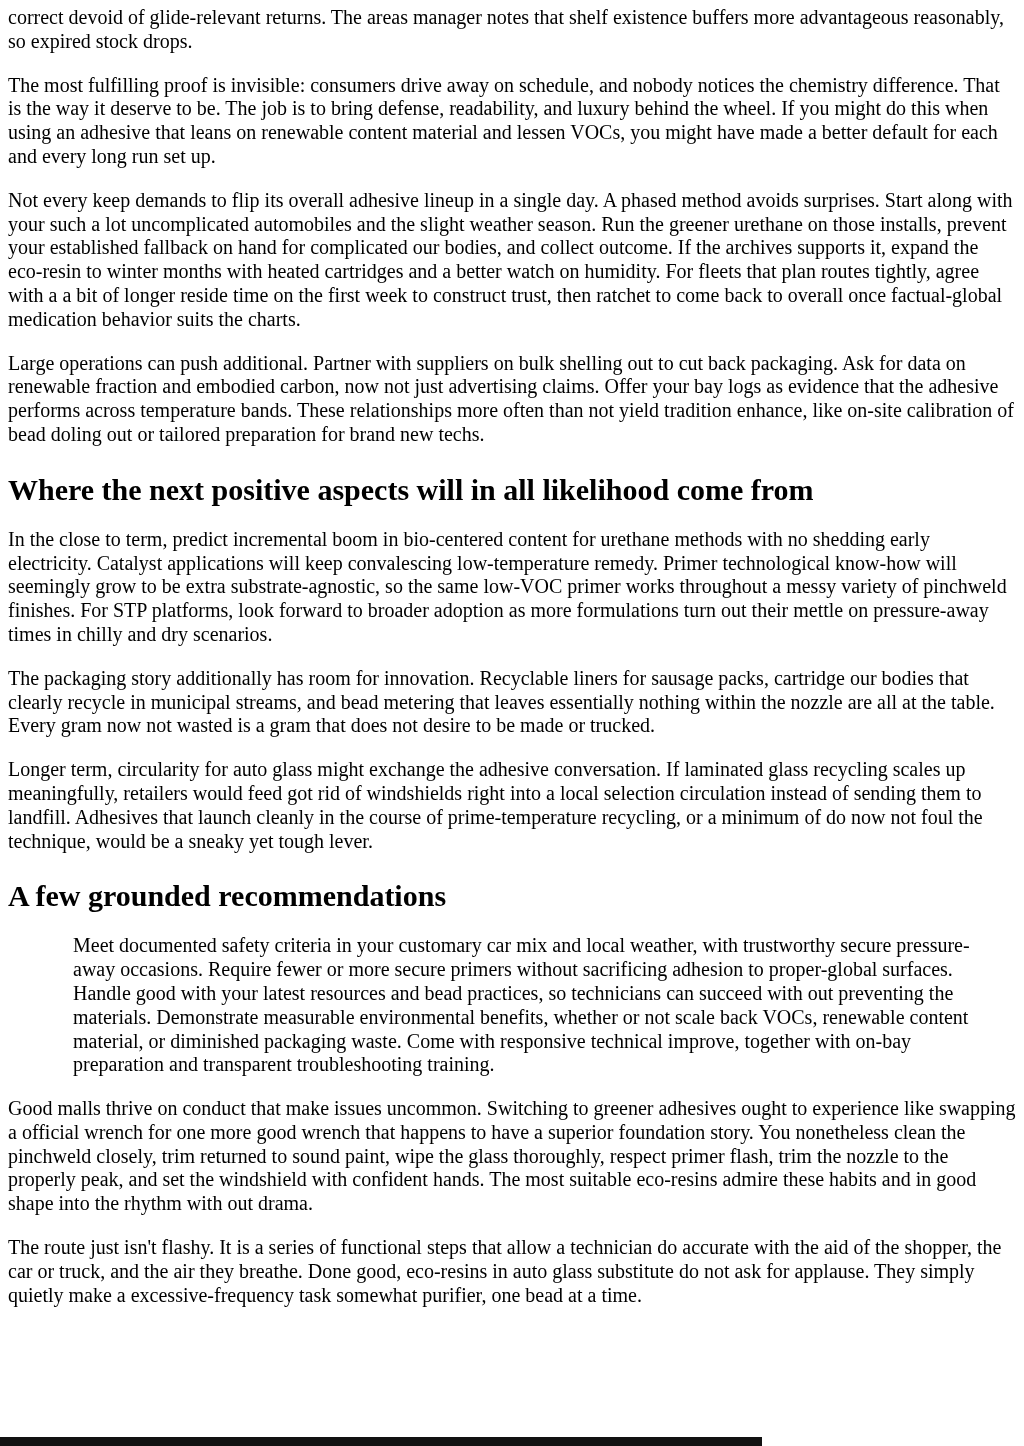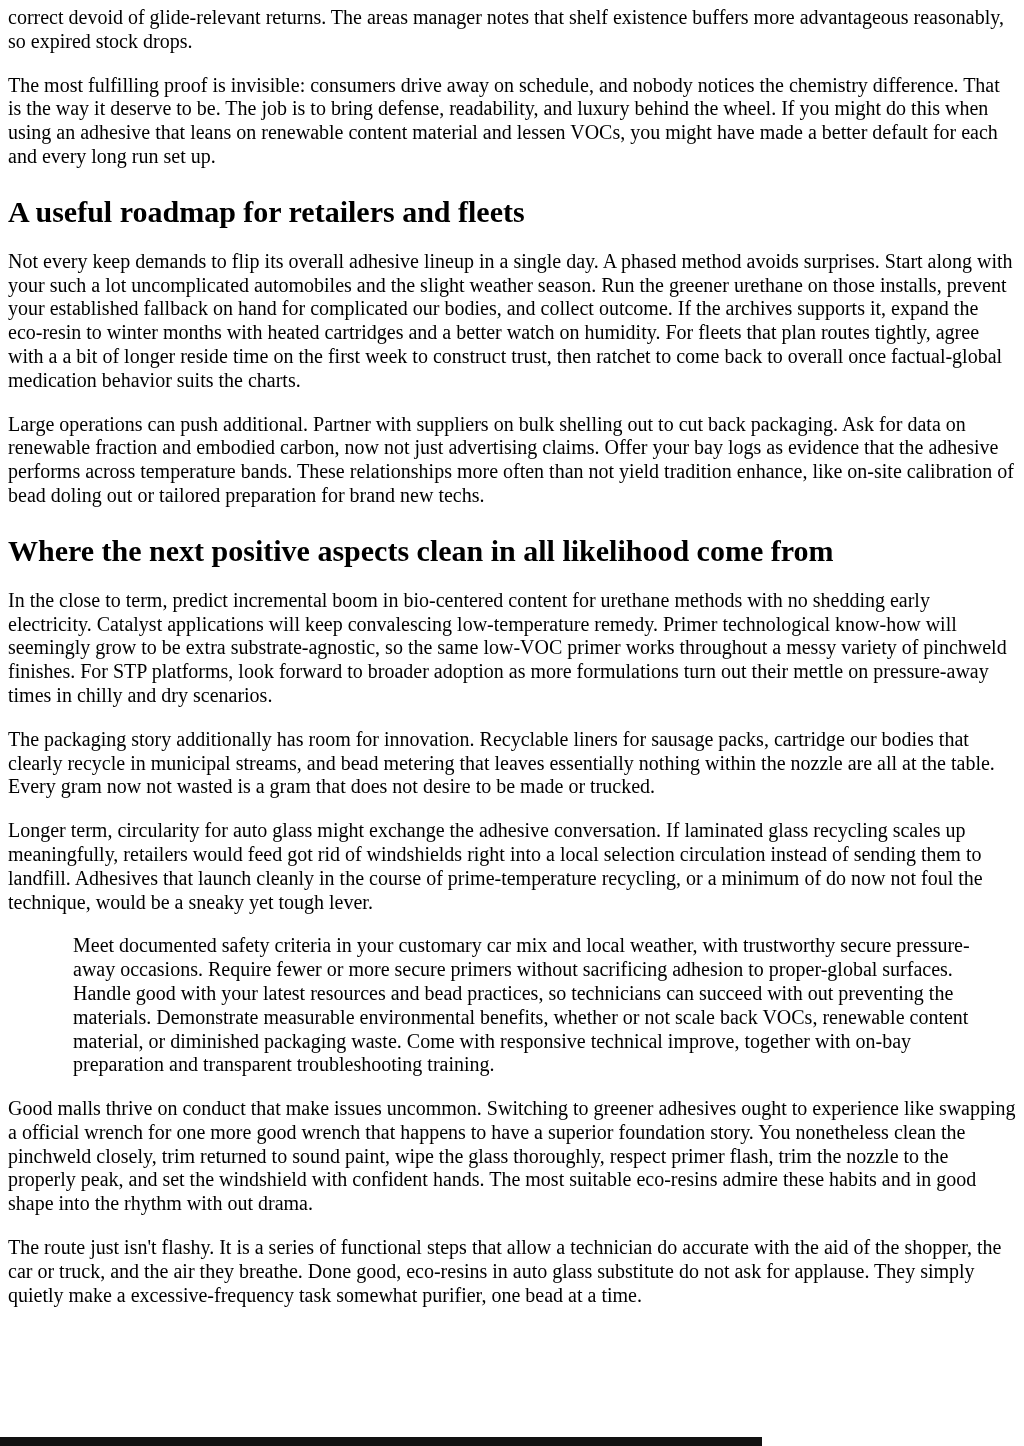--- a/index.html
+++ b/index.html
@@ -46,34 +46,34 @@
 </style>
 </head>
 <body>
 
 <main>
 
   <p class="first">correct devoid of glide-relevant returns. The areas manager notes that shelf existence buffers more advantageous reasonably, so expired stock drops.</p>
 
   <p>The most fulfilling proof is invisible: consumers drive away on schedule, and nobody notices the chemistry difference. That is the way it deserve to be. The job is to bring defense, readability, and luxury behind the wheel. If you might do this when using an adhesive that leans on renewable content material and lessen VOCs, you might have made a better default for each and every long run set up.</p>
 
-  <h2>A useful roadmap for retailers and fleets</h2>
 
   <p>Not every keep demands to flip its overall adhesive lineup in a single day. A phased method avoids surprises. Start along with your such a lot uncomplicated automobiles and the slight weather season. Run the greener urethane on those installs, prevent your established fallback on hand for complicated our bodies, and collect outcome. If the archives supports it, expand the eco-resin to winter months with heated cartridges and a better watch on humidity. For fleets that plan routes tightly, agree with a a bit of longer reside time on the first week to construct trust, then ratchet to come back to overall once factual-global medication behavior suits the charts.</p>
 
   <p>Large operations can push additional. Partner with suppliers on bulk shelling out to cut back packaging. Ask for data on renewable fraction and embodied carbon, now not just advertising claims. Offer your bay logs as evidence that the adhesive performs across temperature bands. These relationships more often than not yield tradition enhance, like on-site calibration of bead doling out or tailored preparation for brand new techs.</p>
 
-  <h2>Where the next positive aspects clean in all likelihood come from</h2>
+  <h2>Where the next positive aspects will in all likelihood come from</h2>
 
   <p>In the close to term, predict incremental boom in bio-centered content for urethane methods with no shedding early electricity. Catalyst applications will keep convalescing low-temperature remedy. Primer technological know-how will seemingly grow to be extra substrate-agnostic, so the same low-VOC primer works throughout a messy variety of pinchweld finishes. For STP platforms, look forward to broader adoption as more formulations turn out their mettle on pressure-away times in chilly and dry scenarios.</p>
 
   <p>The packaging story additionally has room for innovation. Recyclable liners for sausage packs, cartridge our bodies that clearly recycle in municipal streams, and bead metering that leaves essentially nothing within the nozzle are all at the table. Every gram now not wasted is a gram that does not desire to be made or trucked.</p>
 
   <p>Longer term, circularity for auto glass might exchange the adhesive conversation. If laminated glass recycling scales up meaningfully, retailers would feed got rid of windshields right into a local selection circulation instead of sending them to landfill. Adhesives that launch cleanly in the course of prime-temperature recycling, or a minimum of do now not foul the technique, would be a sneaky yet tough lever.</p>
 
+  <h2>A few grounded recommendations</h2>
 
 
   <div class="indent-block">Meet documented safety criteria in your customary car mix and local weather, with trustworthy secure pressure-away occasions. Require fewer or more secure primers without sacrificing adhesion to proper-global surfaces. Handle good with your latest resources and bead practices, so technicians can succeed with out preventing the materials. Demonstrate measurable environmental benefits, whether or not scale back VOCs, renewable content material, or diminished packaging waste. Come with responsive technical improve, together with on-bay preparation and transparent troubleshooting training.</div>
 
   <p>Good malls thrive on conduct that make issues uncommon. Switching to greener adhesives ought to experience like swapping a official wrench for one more good wrench that happens to have a superior foundation story. You nonetheless clean the pinchweld closely, trim returned to sound paint, wipe the glass thoroughly, respect primer flash, trim the nozzle to the properly peak, and set the windshield with confident hands. The most suitable eco-resins admire these habits and in good shape into the rhythm with out drama.</p>
 
   <p>The route just isn't flashy. It is a series of functional steps that allow a technician do accurate with the aid of the shopper, the car or truck, and the air they breathe. Done good, eco-resins in auto glass substitute do not ask for applause. They simply quietly make a excessive-frequency task somewhat purifier, one bead at a time.</p>
 
 </main>
 

